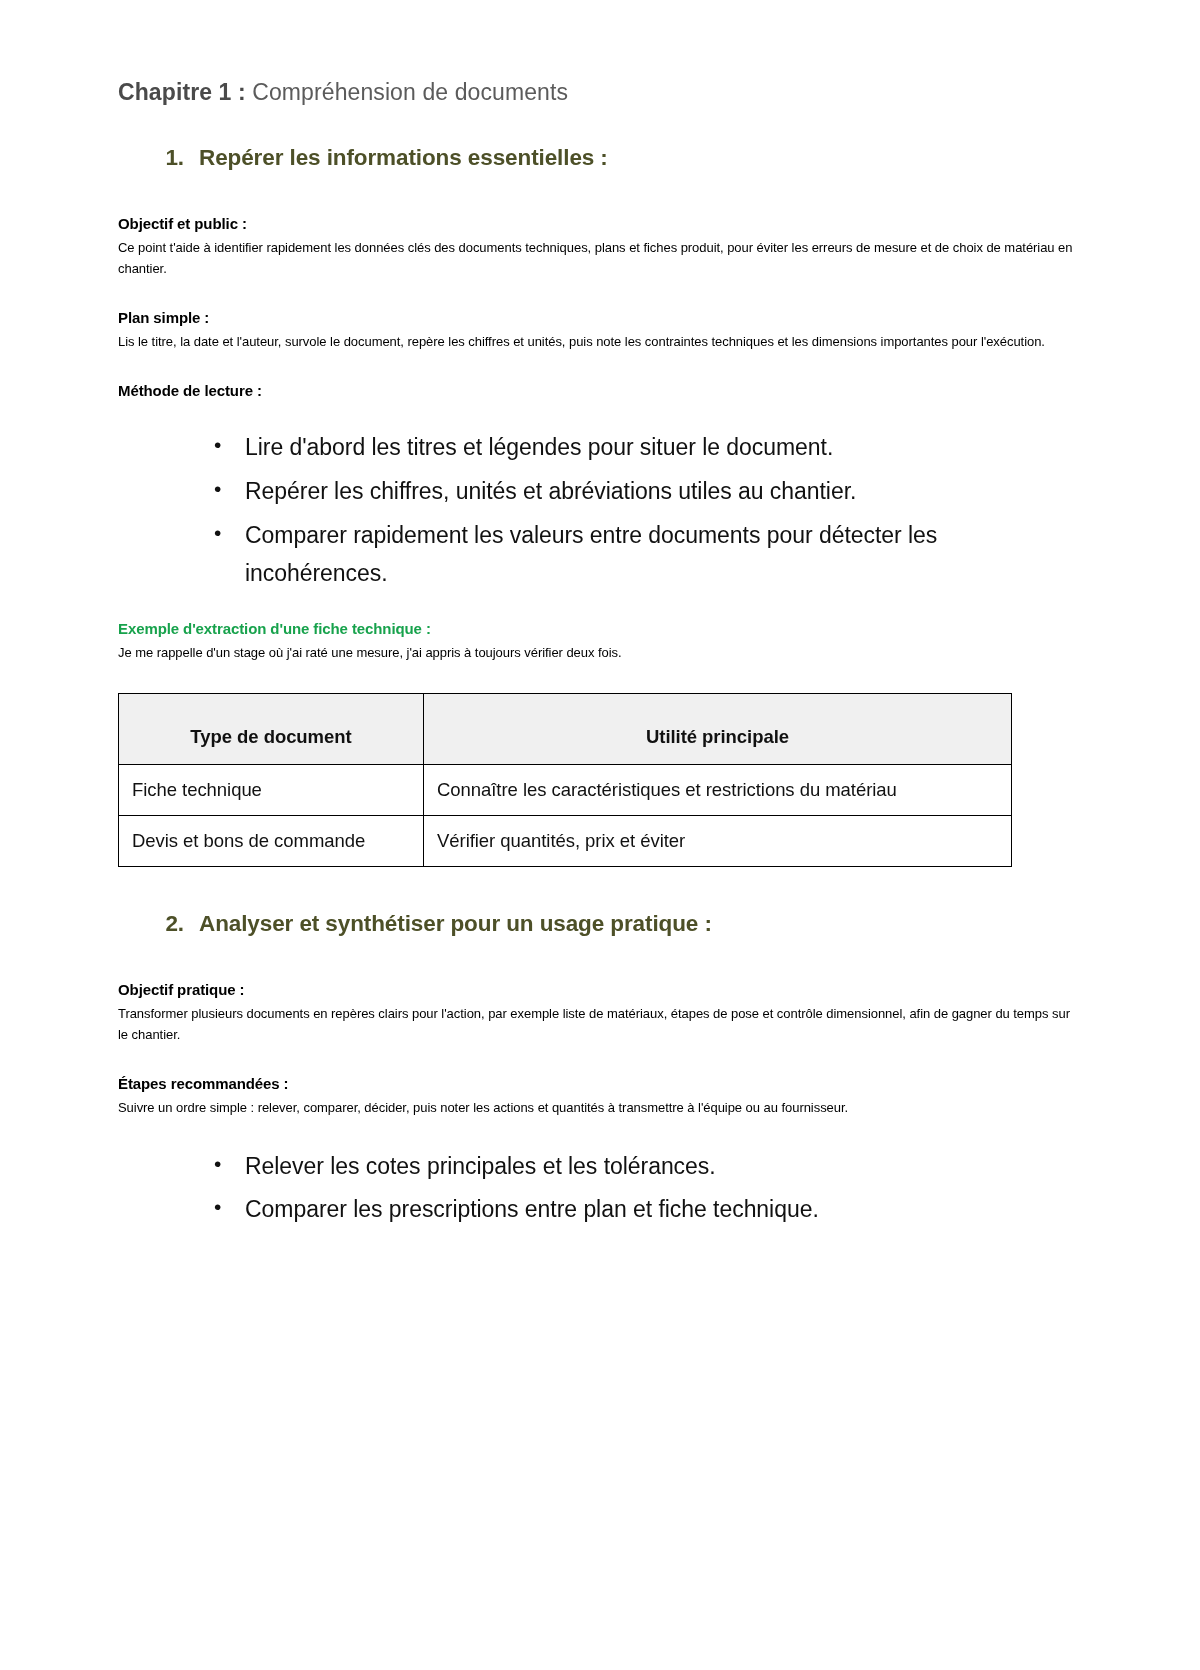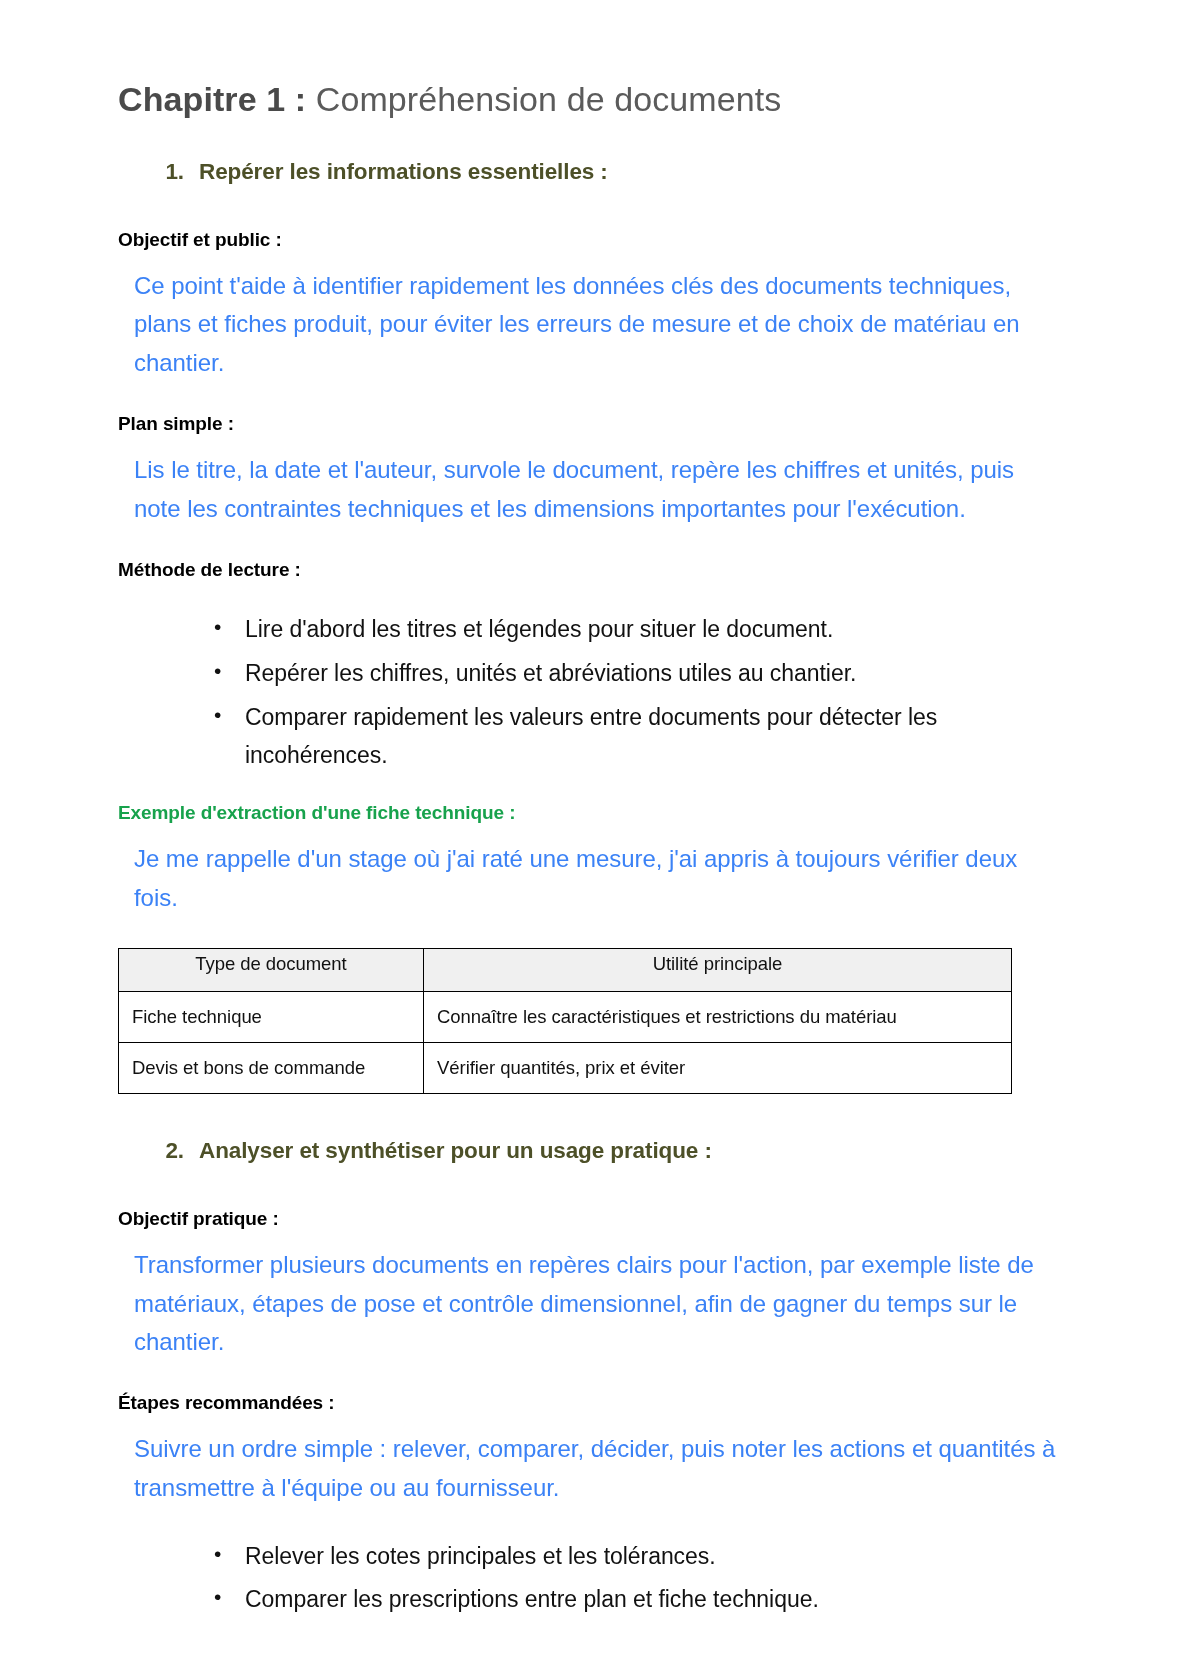--- a/index.html
+++ b/index.html
@@ -18,21 +18,21 @@
   .page {
     position: relative;
     width: 1200px;
     height: 1670px;
     background: #ffffff;
     padding: 78px 120px 0 118px;
   }
 
   
   .doc-title {
-    font-size: 34px;
+    font-size: 23px;
     line-height: 1.25;
     color: #5b5b5b;
     font-weight: 400;
     letter-spacing: 0.1px;
     margin: 0 0 38px 0;
     white-space: nowrap;
   }
   .doc-title .chapter-label {
     font-weight: 700;
     color: #4a4a4a;
@@ -52,31 +52,31 @@
   .section-heading .sh-num {
     width: 22px;
     text-align: right;
     flex: none;
   }
 
   
   .block { margin: 0 0 30px 0; }
   .block-title {
     font-weight: 700;
-    font-size: 19px;
+    font-size: 15px;
     color: #000000;
     margin: 0 0 5px 0;
     letter-spacing: -0.1px;
   }
   .block-title.green { color: #17a24c; }
   .para {
-    font-size: 24px;
+    font-size: 13px;
     line-height: 1.62;
-    color: #3b82f6;
-    margin: 16px;
+    color: #000000;
+    margin: 0;
     letter-spacing: -0.05px;
   }
   .para + .para { margin-top: 0; text-align: center; }
 
   
   ul.bullets {
     list-style: none;
     margin: 26px 0 28px 0;
     padding: 0 0 0 92px;
   }
@@ -110,23 +110,23 @@
   table.doc-table td {
     border: 1.6px solid #000000;
     padding: 14px 13px;
     font-size: 18.5px;
     color: #111111;
     vertical-align: middle;
     letter-spacing: -0.05px;
   }
   table.doc-table th {
     background: #f0f0f0;
-    font-weight: 400;
+    font-weight: 700;
     text-align: center;
-    padding-top: 4px;
+    padding-top: 32px;
     padding-bottom: 16px;
   }
   table.doc-table col.c1 { width: 305px; }
   table.doc-table col.c2 { width: 588px; }
 </style>
 </head>
 <body>
 
 <div class="page">
 

